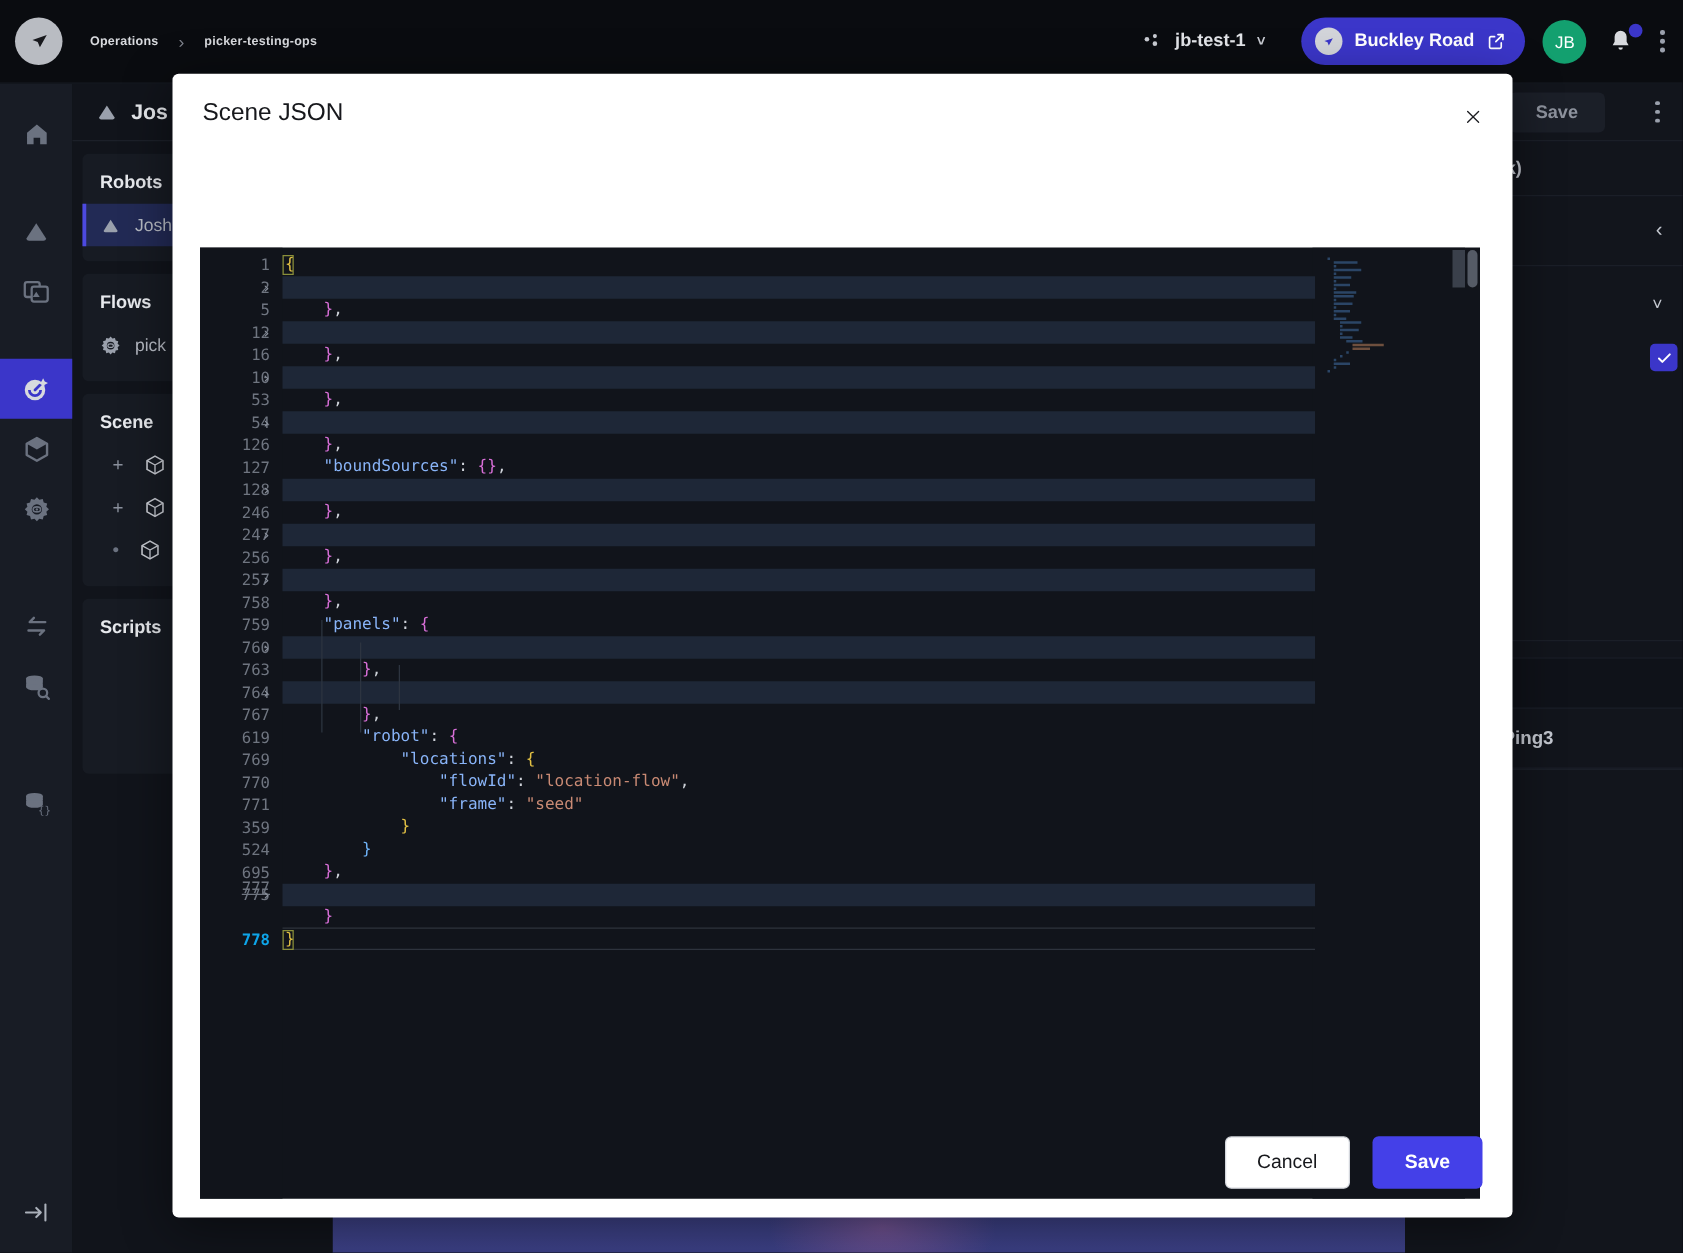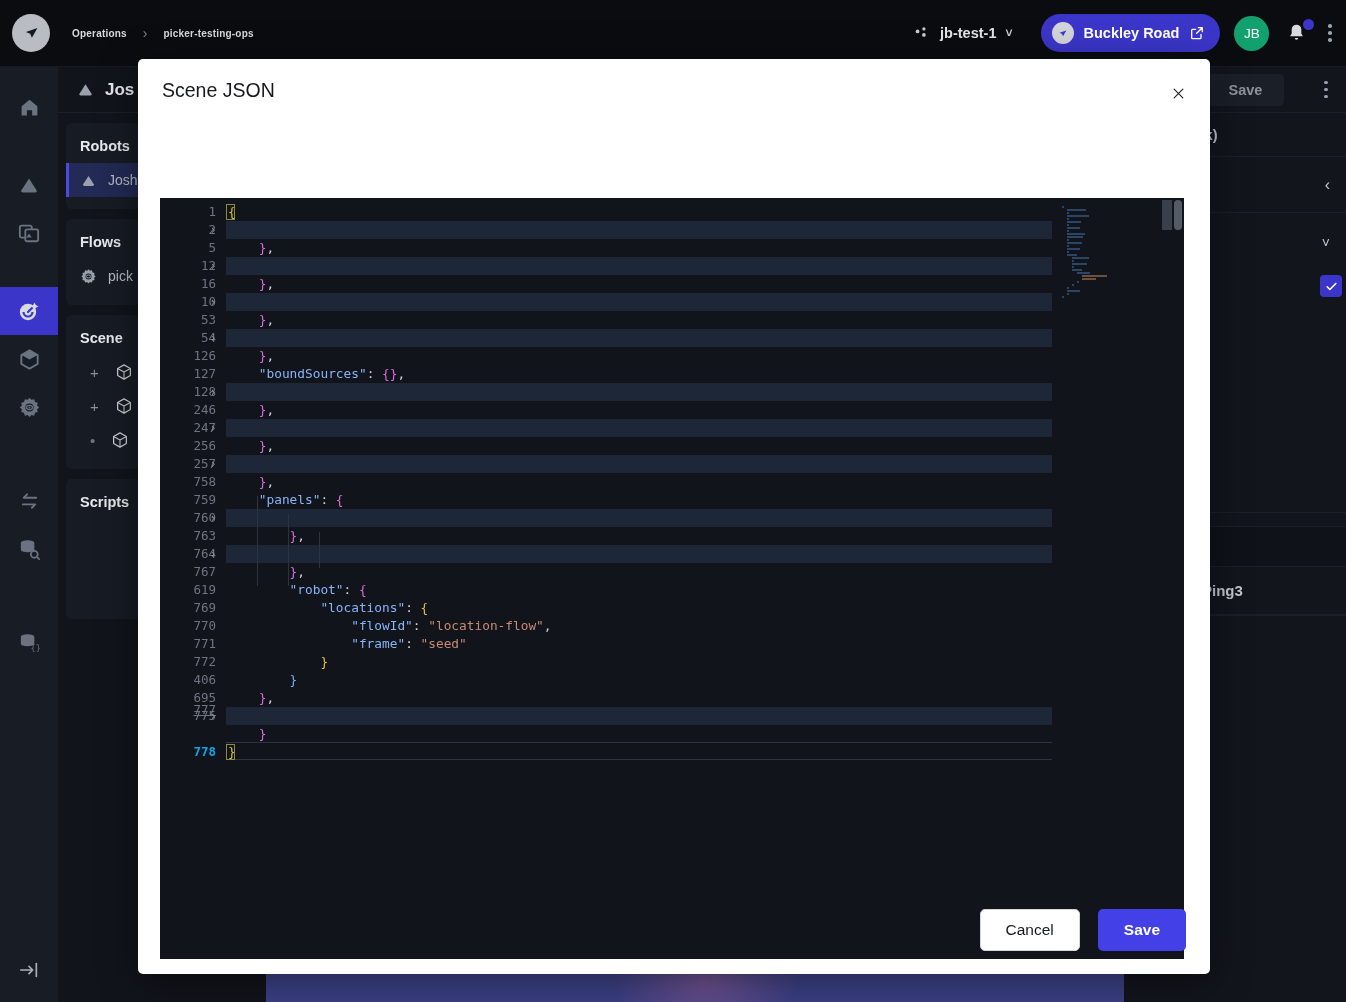--- a/index.html
+++ b/index.html
@@ -430,22 +430,22 @@
         <div class="ln" style="top: 275px;">758</div>
         <div class="ln" style="top: 293px;">759</div>
         <div class="ln" style="top: 311px;">760</div>
         <div class="ln" style="top: 329px;">763</div>
         <div class="ln" style="top: 347px;">764</div>
         <div class="ln" style="top: 365px;">767</div>
         <div class="ln" style="top: 383px;">619</div>
         <div class="ln" style="top: 401px;">769</div>
         <div class="ln" style="top: 419px;">770</div>
         <div class="ln" style="top: 437px;">771</div>
-        <div class="ln" style="top: 455px;">772</div>
-        <div class="ln" style="top: 473px;">406</div>
+        <div class="ln" style="top: 455px;">359</div>
+        <div class="ln" style="top: 473px;">524</div>
         <div class="ln" style="top: 491px;">695</div>
         <div class="ln" style="top: 509px;">775</div>
         <div class="ln" style="top: 503px; text-decoration: underline;">777</div>
         <div class="ln cur" style="top: 545px;">778</div>
       </div>
     <div id="code">
         <div class="cl" style="top: 5px; left: 8px;"><span class="bry">{</span></div>
         <div class="cl" style="top: 23px; left: 38.8px;"><span class="k">"sceneOptions"</span><span class="p">: </span><span class="brb">{</span><span class="el">···</span></div>
         <div class="cl" style="top: 41px; left: 38.8px;"><span class="br">}</span><span class="p">,</span></div>
         <div class="cl" style="top: 59px; left: 38.8px;"><span class="k">"projectLocation"</span><span class="p">: </span><span class="brb">{</span><span class="el">···</span></div>

